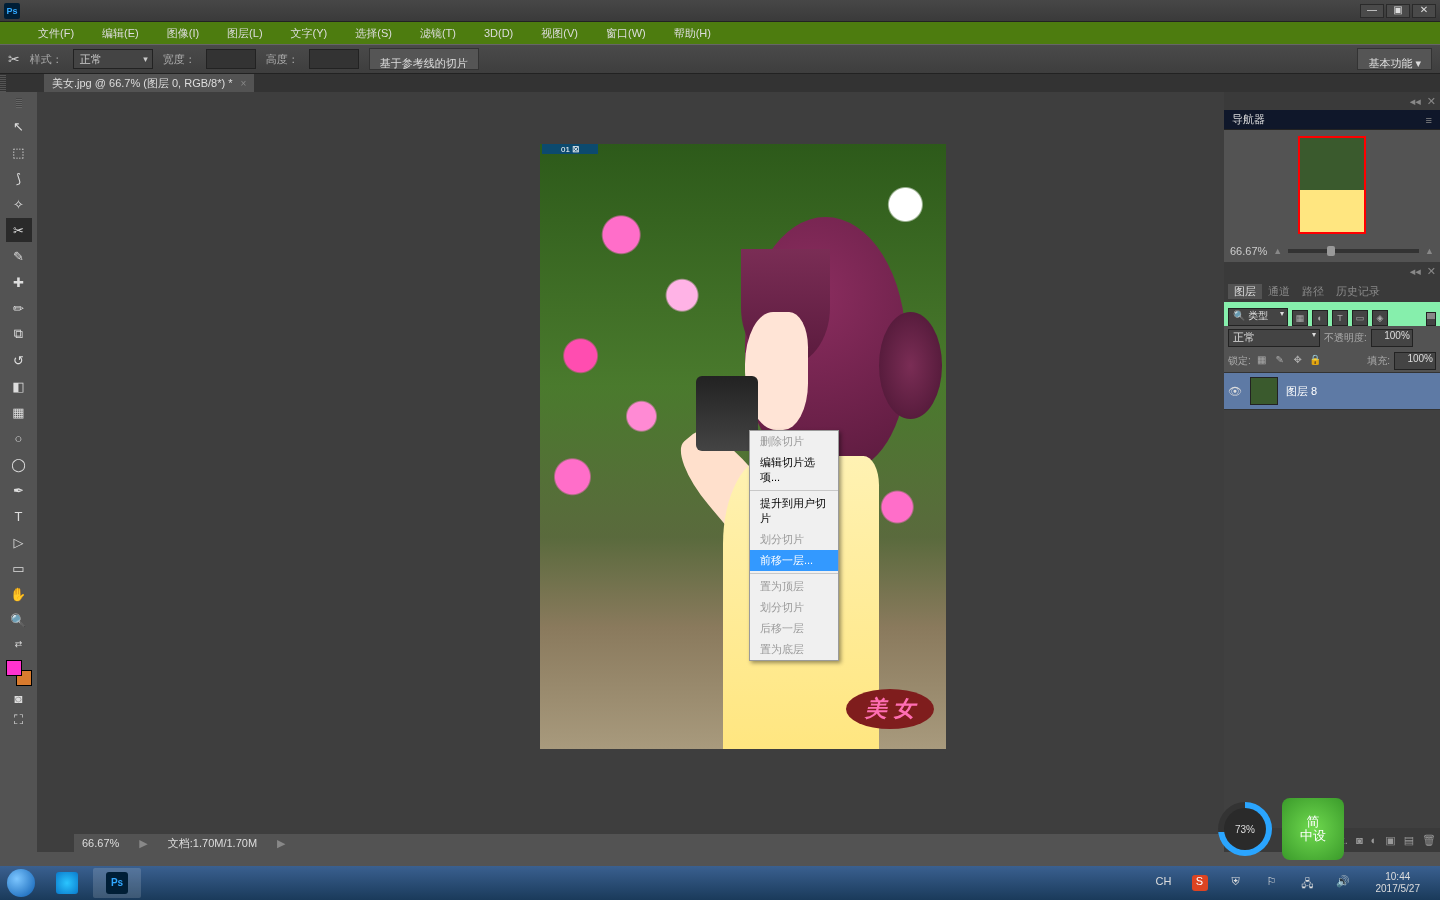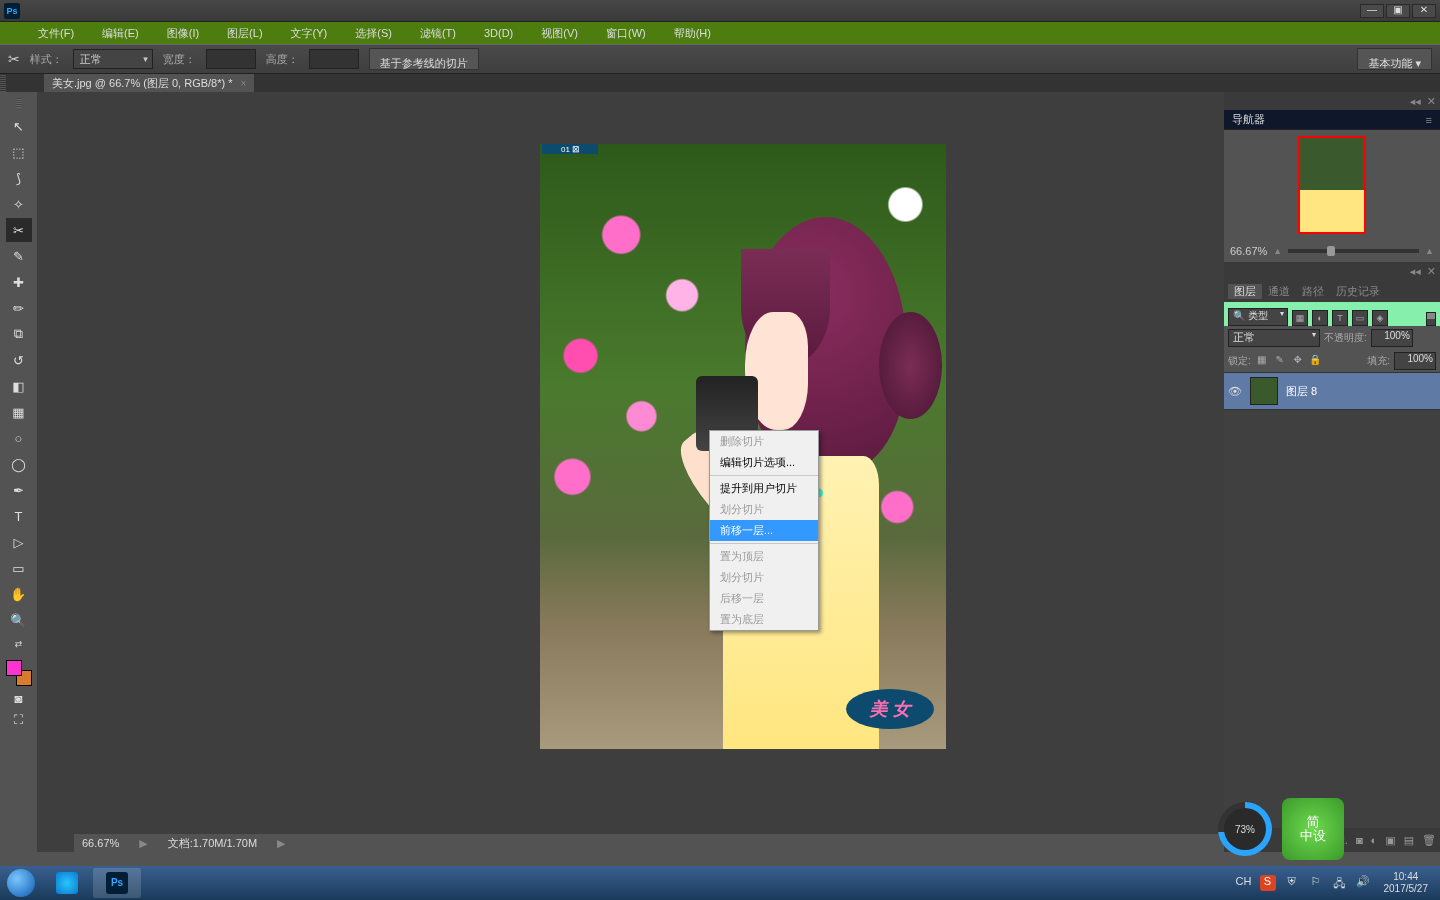--- a/index.html
+++ b/index.html
@@ -27,21 +27,21 @@
 .tool{width:26px;height:24px;display:flex;align-items:center;justify-content:center;color:#ddd;position:relative;font-size:13px}
 .tool.active{background:#2a2a2a}
 .tool.sm{height:20px}
 .colorbox{position:relative;width:26px;height:26px;margin-top:4px}
 .colorbox .fg{position:absolute;width:16px;height:16px;background:#ff33cf;border:1px solid #000;left:0;top:0}
 .colorbox .bg{position:absolute;width:16px;height:16px;background:#d97b2e;border:1px solid #000;right:0;bottom:0}
 .canvas-area{flex:1;background:#3e3e3e;position:relative;overflow:hidden}
 .canvas{position:absolute;left:503px;top:52px;width:406px;height:605px;background:#3a5a2d}
 .sl-badge{position:absolute;left:2px;top:0;background:#0c4a6e;color:#fff;font-size:8px;padding:0 19px;display:flex;align-items:center;gap:2px}
 .sl-badge::after{content:"⊠";font-size:9px}
-.ctx-menu{position:absolute;left:672px;top:338px;width:110px;background:#f0f0f0;border:1px solid #9a9a9a;box-shadow:2px 2px 4px rgba(0,0,0,.4);color:#000;font-size:11px}
+.ctx-menu{position:absolute;left:712px;top:338px;width:90px;background:#f0f0f0;border:1px solid #9a9a9a;box-shadow:2px 2px 4px rgba(0,0,0,.4);color:#000;font-size:11px}
 .ctx-menu .mi{padding:3px 10px}
 .ctx-menu .mi.dis{color:#9a9a9a}
 .ctx-menu .sep{height:1px;background:#c8c8c8;margin:2px 0}
 .ctx-menu .mi.sel{background:#3399ff;color:#fff}
 .statusbar{position:absolute;left:37px;right:0;bottom:0;height:18px;background:#535353;display:flex;align-items:center;padding:0 8px;gap:20px;color:#ddd}
 .statusbar .arr{color:#888}
 .panels{width:216px;background:#535353;display:flex;flex-direction:column}
 .panel-hdr{height:18px;background:#3a3a3a;display:flex;align-items:center;justify-content:flex-end;padding:0 4px;gap:6px;color:#888}
 .panel-title{height:20px;background:#0f172a;display:flex;align-items:center;padding:0 8px;color:#ddd;border-bottom:1px solid #222}
 .panel-title .pmenu{margin-left:auto;color:#888}
@@ -72,21 +72,21 @@
 .layer-item .lthumb{width:28px;height:28px;background:#3a5a2d;border:1px solid #222}
 .layer-item .lname{color:#fff}
 .layer-fill{flex:1;background:#404040}
 .layer-ftr{height:24px;background:#3a3a3a;display:flex;align-items:center;justify-content:flex-end;padding:0 4px;gap:8px;color:#999;font-size:11px}
 .taskbar{position:absolute;left:0;right:0;bottom:0;height:34px;background:linear-gradient(#3a6090,#1a3a5a);display:flex;align-items:center}
 .start{width:42px;height:34px;display:flex;align-items:center;justify-content:center}
 .orb{width:28px;height:28px;border-radius:50%;background:radial-gradient(circle at 35% 35%,#7cc6ff,#0a5bb0);position:relative}
 .tb-app{width:48px;height:30px;margin:2px 1px;display:flex;align-items:center;justify-content:center;border-radius:2px}
 .tb-app.pin{background:rgba(255,255,255,.15)}
 .tb-ic{width:22px;height:22px;border-radius:3px}
-.tb-right{margin-left:auto;display:flex;align-items:center;gap:8px;padding-right:8px;color:#ddd}
+.tb-right{margin-left:auto;display:flex;align-items:center;gap:20px;padding-right:16px;color:#ddd}
 .tray-ic{width:16px;height:16px;color:#ddd;font-size:11px;text-align:center}
 .clock{font-size:10px;text-align:center;line-height:12px;padding:0 4px}
 .badge{position:absolute;right:96px;bottom:40px;width:62px;height:62px;background:radial-gradient(#6fd94f,#3a9a2a);border-radius:8px;display:flex;align-items:center;justify-content:center;color:#fff;font-size:13px;flex-direction:column;line-height:14px}
 .prog-ring{position:absolute;right:168px;bottom:44px;width:54px;height:54px;border-radius:50%;background:conic-gradient(#2aa5ff 0 263deg,#333 263deg 360deg);display:flex;align-items:center;justify-content:center}
 .prog-ring::before{content:"";position:absolute;width:42px;height:42px;background:#2a2a2a;border-radius:50%}
 .prog-ring span{position:relative;color:#ddd;font-size:10px}
 
 .foliage{position:absolute;inset:0;background:
  radial-gradient(circle at 20% 15%,#ff6ec9 0 18px,transparent 20px),
  radial-gradient(circle at 35% 25%,#ffb3e6 0 15px,transparent 17px),
@@ -100,21 +100,21 @@
  linear-gradient(#2d5a1a,#4a7a2d 40%,#5a6a3d 65%,#8a7a5d 80%,#a89a7d)}
 .girl{position:absolute;left:45%;top:12%;width:55%;height:88%}
 .hair{position:absolute;left:10%;top:0;width:72%;height:48%;background:radial-gradient(circle at 40% 30%,#8b2d5f,#5a1a3d);border-radius:50% 50% 40% 45%}
 .bangs{position:absolute;left:8%;top:6%;width:40%;height:22%;background:linear-gradient(#7a2d55,#5a1a3d);border-radius:0 0 50% 50%}
 .face{position:absolute;left:10%;top:18%;width:28%;height:22%;background:#ffe4d6;border-radius:45% 30% 40% 50%}
 .bun{position:absolute;right:2%;top:18%;width:28%;height:20%;background:radial-gradient(#7a2d55,#4a1533);border-radius:50%}
 .dress{position:absolute;left:0;top:45%;width:70%;height:55%;background:linear-gradient(#fff2b3,#ffe680);border-radius:30% 10% 0 0}
 .dress::before{content:"";position:absolute;left:20%;top:8%;width:55%;height:18%;background:radial-gradient(circle at 20% 30%,#5a3aff 0 5px,transparent 6px),radial-gradient(circle at 50% 60%,#ff4da0 0 4px,transparent 5px),radial-gradient(circle at 75% 25%,#3affd4 0 4px,transparent 5px)}
 .arm{position:absolute;left:-5%;top:38%;width:25%;height:30%;background:#ffe0cc;border-radius:40%;transform:rotate(-40deg)}
 .cam{position:absolute;left:-12%;top:30%;width:28%;height:14%;background:linear-gradient(#222,#444);border-radius:6px}
-.stamp{position:absolute;right:12px;bottom:20px;width:88px;height:40px;background:#0c4a6e;border-radius:50%;display:flex;align-items:center;justify-content:center;color:#ff6eb3;font-size:18px;font-style:italic;font-weight:700}
+.stamp{position:absolute;right:12px;bottom:20px;width:88px;height:40px;background:#7f1d1d;border-radius:50%;display:flex;align-items:center;justify-content:center;color:#ff6eb3;font-size:22px;font-style:italic;font-weight:700}
 </style>
 </head>
 <body>
 
 <div class="titlebar">
   <div class="ps-logo">Ps</div>
   <div class="win-controls">
     <div class="win-btn">—</div>
     <div class="win-btn">▣</div>
     <div class="win-btn">✕</div>

